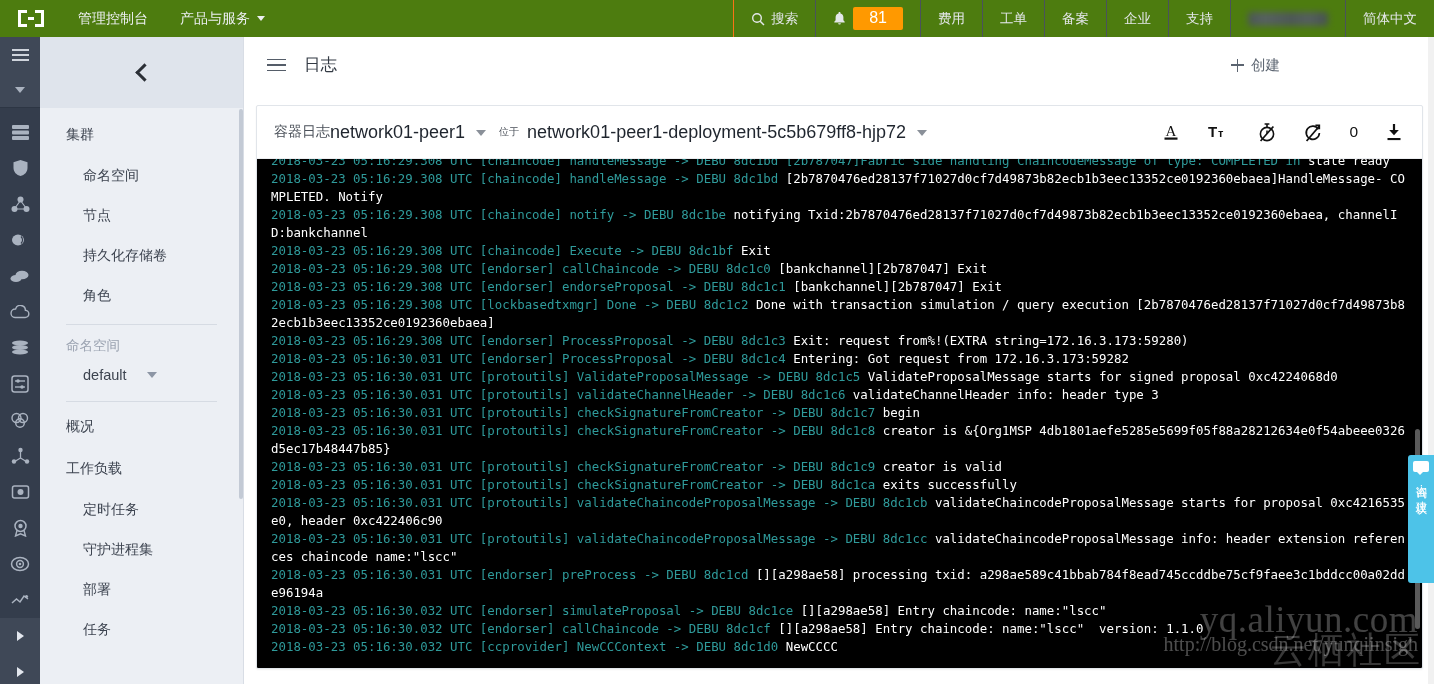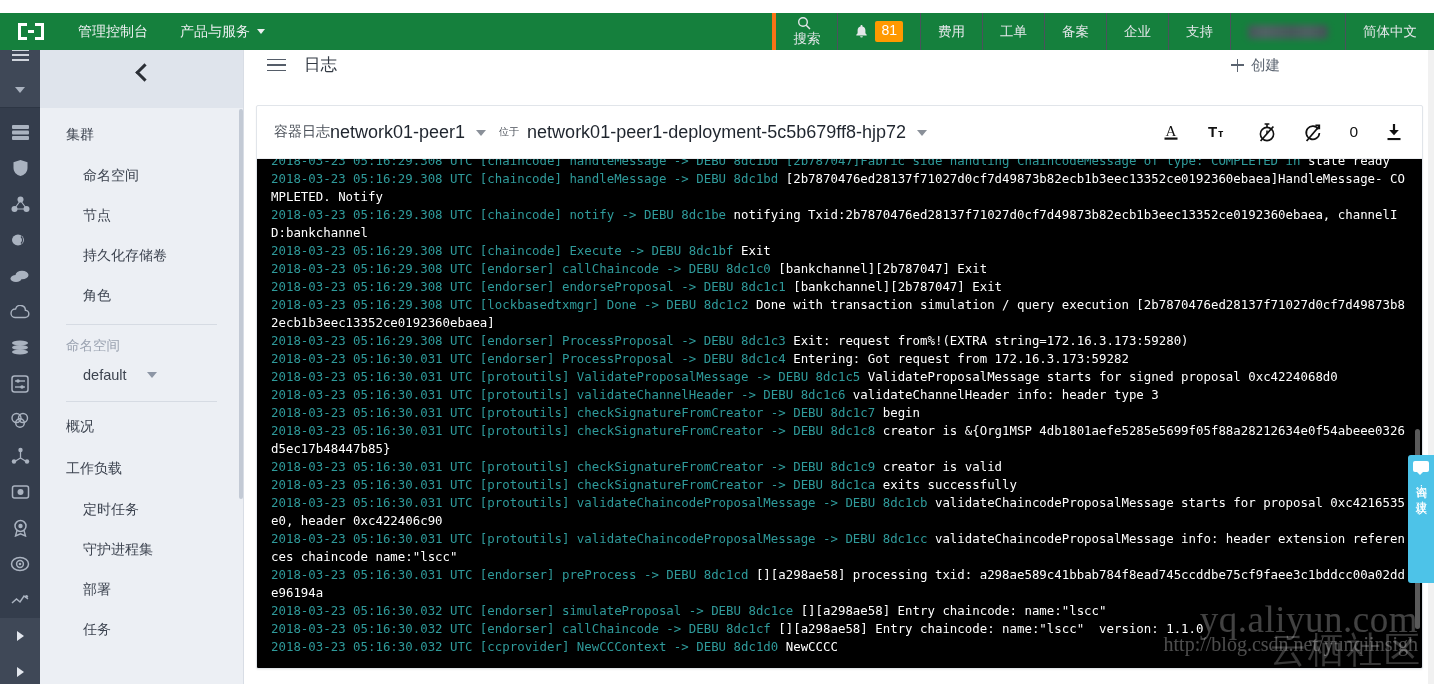--- a/index.html
+++ b/index.html
@@ -8,25 +8,24 @@
     overflow: hidden;
     background: #fff;
     font-family: "Liberation Sans", sans-serif;
   }
   #app { position: relative; width: 1434px; height: 684px; }
 
   
   .topnav {
     position: absolute; top: 0; left: 0;
     width: 1434px; height: 37px;
-    background: #15803d;
+    background: #4d7c0f;
     display: flex; align-items: stretch;
     color: #e8eaed; font-size: 13.5px;
     z-index: 40;
-    margin-top: 13px;
   }
   .logo-box {
     width: 62px; display: flex; align-items: center; justify-content: center;
   }
   .logo-glyph { width: 26px; height: 17px; position: relative; }
   .logo-glyph i {
     position: absolute; background: #fff; display: block;
   }
   .logo-glyph .lb-tl { left: 0; top: 0; width: 9px; height: 3.2px; }
   .logo-glyph .lb-bl { left: 0; bottom: 0; width: 9px; height: 3.2px; }
@@ -45,26 +44,26 @@
     border-left: 4.5px solid transparent; border-right: 4.5px solid transparent;
     border-top: 5px solid #eceff1;
   }
   .nav-spacer { flex: 1; }
   .nav-right { display: flex; align-items: stretch; }
   .nav-cell {
     display: flex; align-items: center; justify-content: center;
     padding: 0 17px; font-size: 13.5px; color: #e4e7ea;
     border-left: 1px solid #4a525c; white-space: nowrap;
   }
-  .nav-cell.first { border-left: 4px solid #f97316; flex-direction: column; }
+  .nav-cell.first { border-left: 1px solid #f97316; }
   .search-ic { margin-right: 6px; display: inline-flex; }
   .bell-ic { margin-right: 7px; display: inline-flex; }
   .badge {
     background: #f90; color: #fff; border-radius: 2px;
-    font-size: 14px; padding: 1px 6px 2px; line-height: 1.25;
+    font-size: 16px; padding: 1px 16px 2px; line-height: 1.25;
     min-width: 24px; text-align: center;
   }
   .blurred-user {
     width: 80px; height: 14px;
     background: linear-gradient(90deg,#4a525c,#585f69 20%,#4d545e 55%,#565d67 75%,#474e58);
     filter: blur(3px); border-radius: 2px; opacity: .9;
   }
 
   
   .rail {

